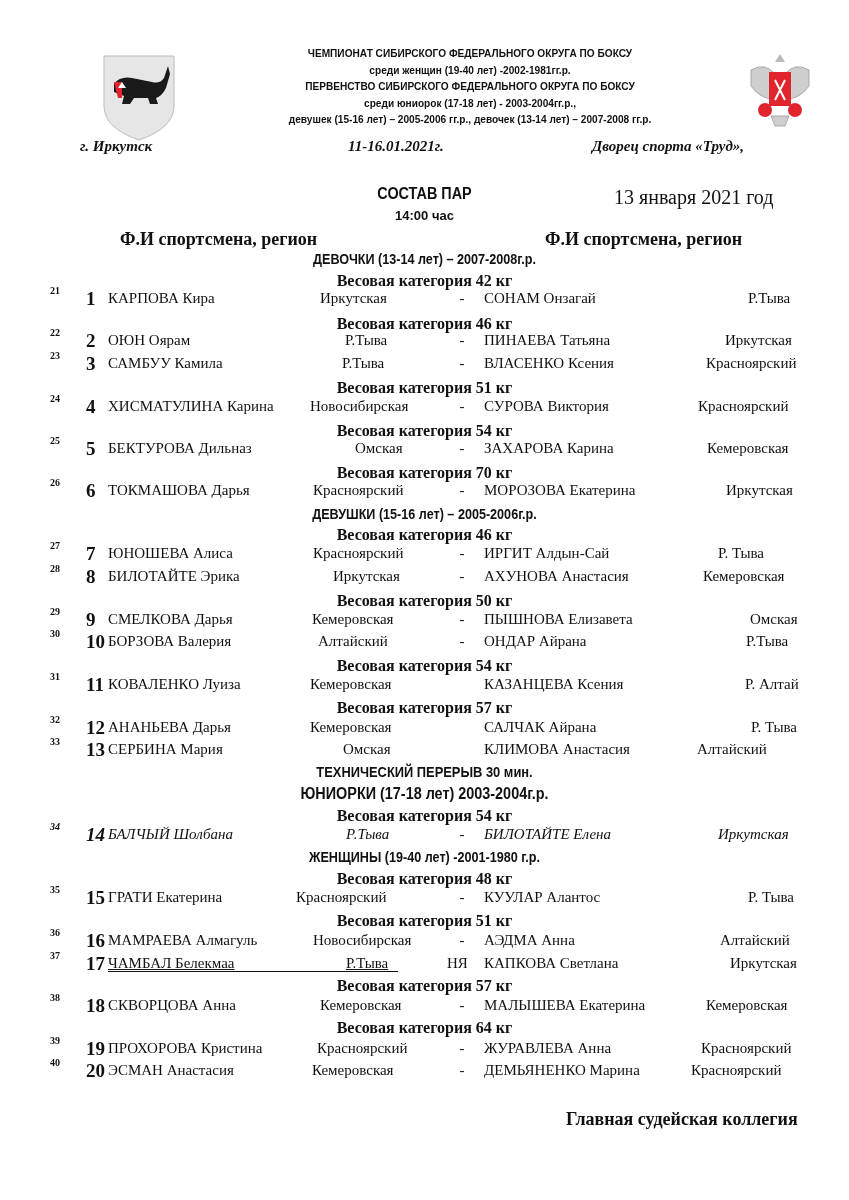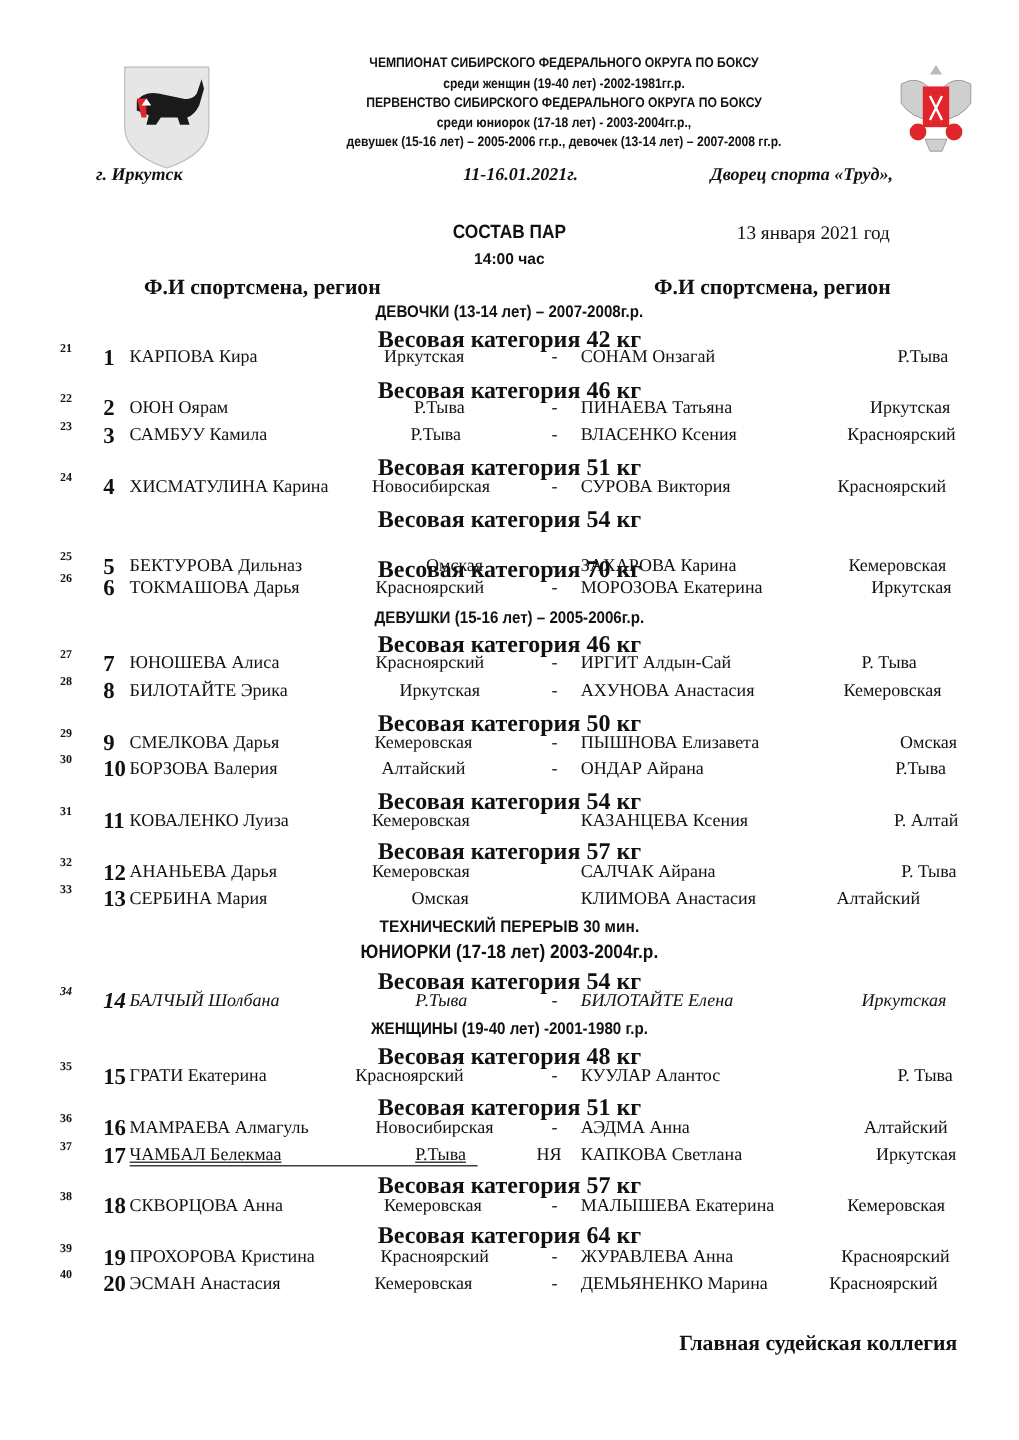--- a/index.html
+++ b/index.html
@@ -1,20 +1,20 @@
 <!DOCTYPE html>
 <html><head>
 <meta charset="utf-8">
 <style>
   html, body { margin:0; padding:0; background:#fff; }
   body { width:849px; height:1200px; position:relative; overflow:hidden; color:#111; font-family:"Liberation Serif", serif; }
   .abs { position:absolute; }
   .hdr { left:230px; width:480px; text-align:center; font-family:"Liberation Sans", sans-serif; font-weight:bold; font-size:11.5px; line-height:16.5px; transform:scaleX(0.88); transform-origin:center top; }
   .it { font-style:italic; font-weight:bold; font-size:15px; }
-  .cat { position:absolute; left:0; width:849px; text-align:center; font-weight:bold; font-size:20px; }
+  .cat { position:absolute; left:0; width:849px; text-align:center; font-weight:bold; font-size:16px; }
   .grp { position:absolute; left:0; width:849px; text-align:center; font-family:"Liberation Sans", sans-serif; font-weight:bold; font-size:14px; transform:scaleX(0.9); }
   .row { position:absolute; left:0; width:849px; height:22px; font-size:15px; }
   .row span { position:absolute; top:0; white-space:nowrap; }
   .row .idx { left:50px; font-size:10px; font-weight:bold; top:-5px; }
   .row .num { left:86px; font-weight:bold; font-size:19px; top:-2px; }
   .row .n1 { left:108px; }
   .row .r1 { left:0; width:0; }
   .row .sep { left:455px; width:14px; text-align:center; }
   .row .n2 { left:484px; }
   .row .r2 { left:0; width:0; }
@@ -47,25 +47,25 @@
 
 <div class="abs hdr" style="top:45px;">
   <div>ЧЕМПИОНАТ СИБИРСКОГО ФЕДЕРАЛЬНОГО ОКРУГА ПО БОКСУ</div>
   <div>среди женщин (19-40 лет) -2002-1981гг.р.</div>
   <div>ПЕРВЕНСТВО СИБИРСКОГО ФЕДЕРАЛЬНОГО ОКРУГА ПО БОКСУ</div>
   <div>среди юниорок (17-18 лет) - 2003-2004гг.р.,</div>
   <div>девушек (15-16 лет) – 2005-2006 гг.р., девочек (13-14 лет) – 2007-2008 гг.р.</div>
 </div>
 
 <div class="abs it" style="left:80px;top:138px;">г. Иркутск</div>
-<div class="abs it" style="left:386px;top:138px;">11-16.01.2021г.</div>
+<div class="abs it" style="left:348px;top:138px;">11-16.01.2021г.</div>
 <div class="abs it" style="left:592px;top:138px;">Дворец спорта «Труд»,</div>
 
 <div class="abs" style="left:0;width:849px;text-align:center;top:185px;font-family:'Liberation Sans',sans-serif;font-weight:bold;font-size:16px;transform:scaleX(0.9);">СОСТАВ ПАР</div>
-<div class="abs" style="left:614px;top:186px;font-size:16px;">13 января 2021 год</div>
+<div class="abs" style="left:614px;top:186px;font-size:20px;">13 января 2021 год</div>
 <div class="abs" style="left:0;width:849px;text-align:center;top:208px;font-family:'Liberation Sans',sans-serif;font-weight:bold;font-size:13px;">14:00 час</div>
 
 <div class="abs" style="left:120px;top:229px;font-weight:bold;font-size:18px;">Ф.И спортсмена, регион</div>
 <div class="abs" style="left:545px;top:229px;font-weight:bold;font-size:18px;">Ф.И спортсмена, регион</div>
 
 <div class="grp" style="top:251px;">ДЕВОЧКИ (13-14 лет) – 2007-2008г.р.</div>
 
 <div class="cat" style="top:272px;">Весовая категория 42 кг</div>
 <div class="cat" style="top:315px;">Весовая категория 46 кг</div>
 <div class="cat" style="top:379px;">Весовая категория 51 кг</div>
@@ -115,21 +115,21 @@
     </div>
     <div class="row" style="top: 398px;">
       <span class="idx">24</span>
       <span class="num">4</span>
       <span class="n1">ХИСМАТУЛИНА Карина</span>
       <span class="r1" style="left: 310px; width: auto;">Новосибирская</span>
       <span class="sep">-</span>
       <span class="n2">СУРОВА Виктория</span>
       <span class="r2" style="left: 698px; width: auto;">Красноярский</span>
     </div>
-    <div class="row" style="top: 464px;">
+    <div class="row" style="top: 440px;">
       <span class="idx">25</span>
       <span class="num">5</span>
       <span class="n1">БЕКТУРОВА Дильназ</span>
       <span class="r1" style="left: 355px; width: auto;">Омская</span>
       <span class="sep">-</span>
       <span class="n2">ЗАХАРОВА Карина</span>
       <span class="r2" style="left: 707px; width: auto;">Кемеровская</span>
     </div>
     <div class="row" style="top: 482px;">
       <span class="idx">26</span>

